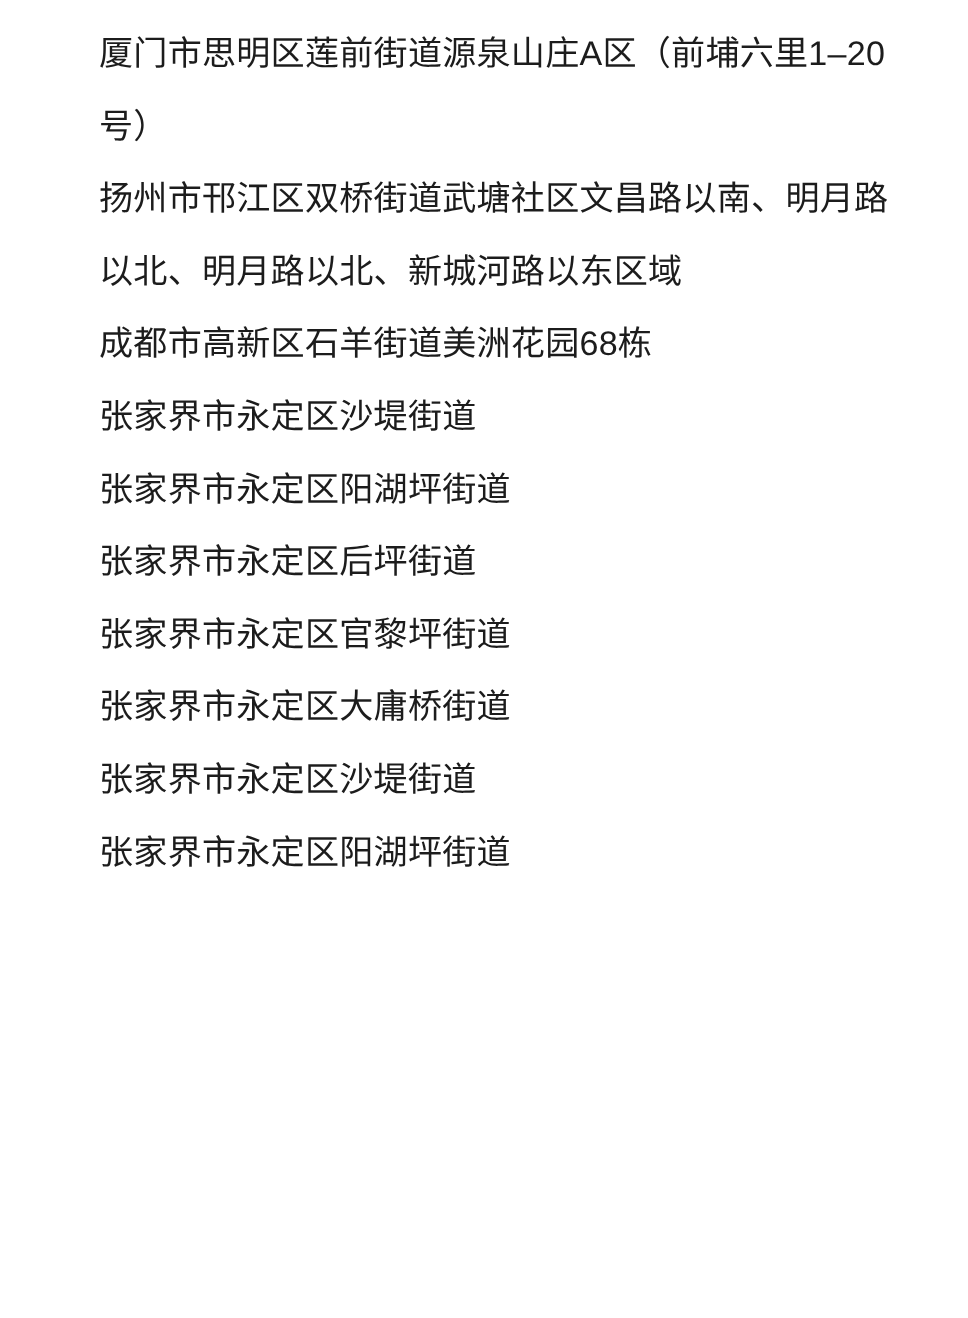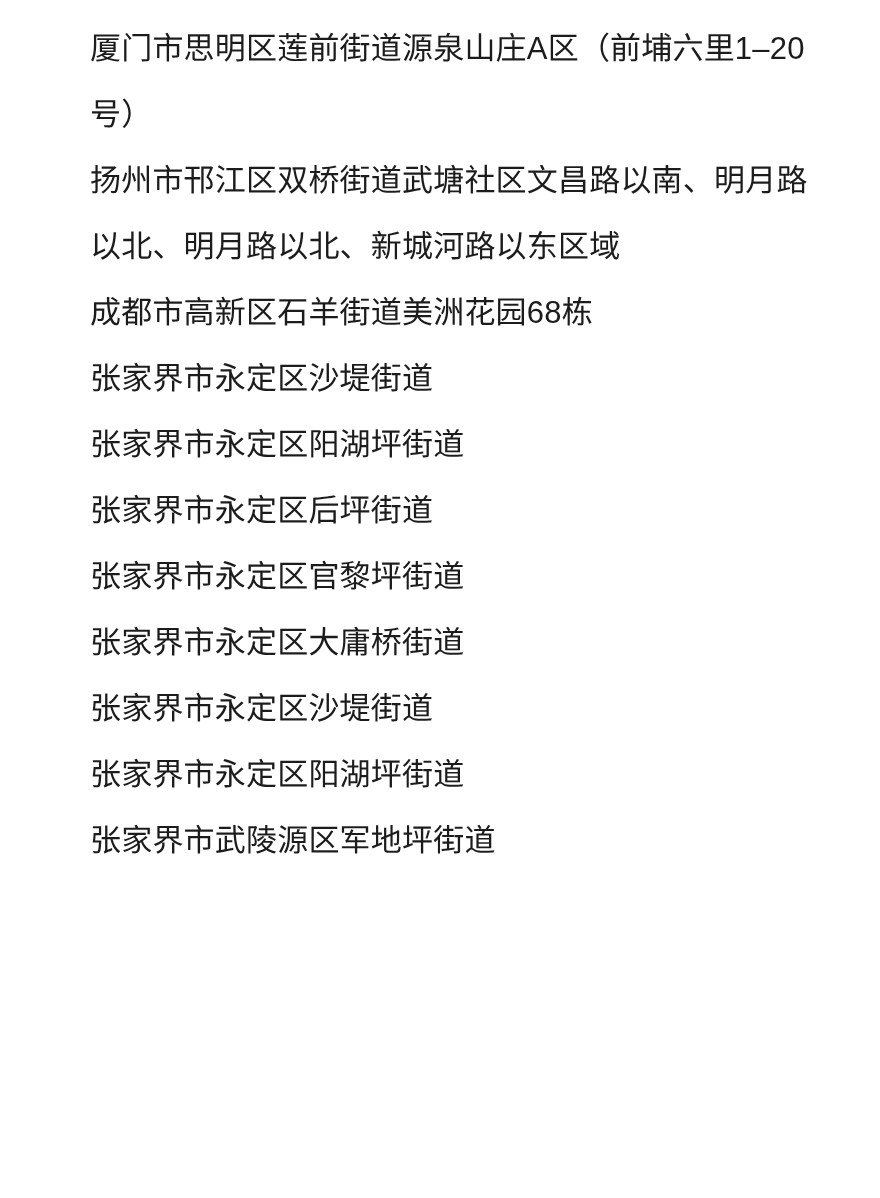--- a/index.html
+++ b/index.html
@@ -42,15 +42,14 @@
     <li class="addr-item">厦门市思明区莲前街道源泉山庄A区（前埔六里1–20号）</li>
     <li class="addr-item">扬州市邗江区双桥街道武塘社区文昌路以南、明月路以北、明月路以北、新城河路以东区域</li>
     <li class="addr-item">成都市高新区石羊街道美洲花园68栋</li>
     <li class="addr-item">张家界市永定区沙堤街道</li>
     <li class="addr-item">张家界市永定区阳湖坪街道</li>
     <li class="addr-item">张家界市永定区后坪街道</li>
     <li class="addr-item">张家界市永定区官黎坪街道</li>
     <li class="addr-item">张家界市永定区大庸桥街道</li>
     <li class="addr-item">张家界市永定区沙堤街道</li>
     <li class="addr-item">张家界市永定区阳湖坪街道</li>
-    <li class="addr-item">张家界市武陵源区军地坪街道</li>
   </ul>
 </div>
 
 </body></html>

